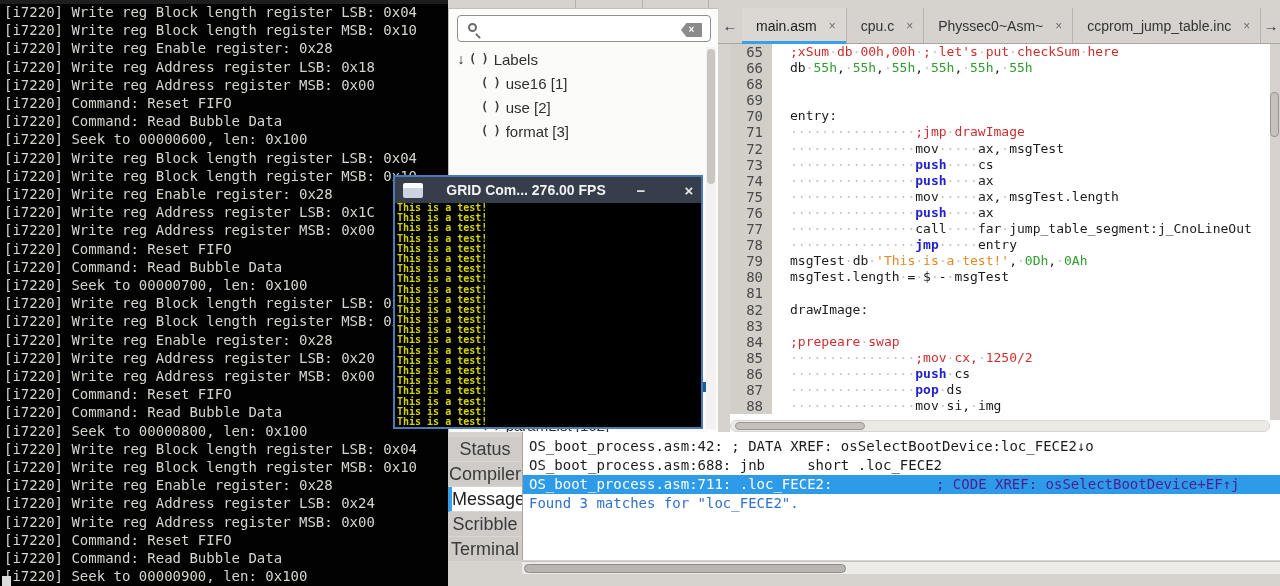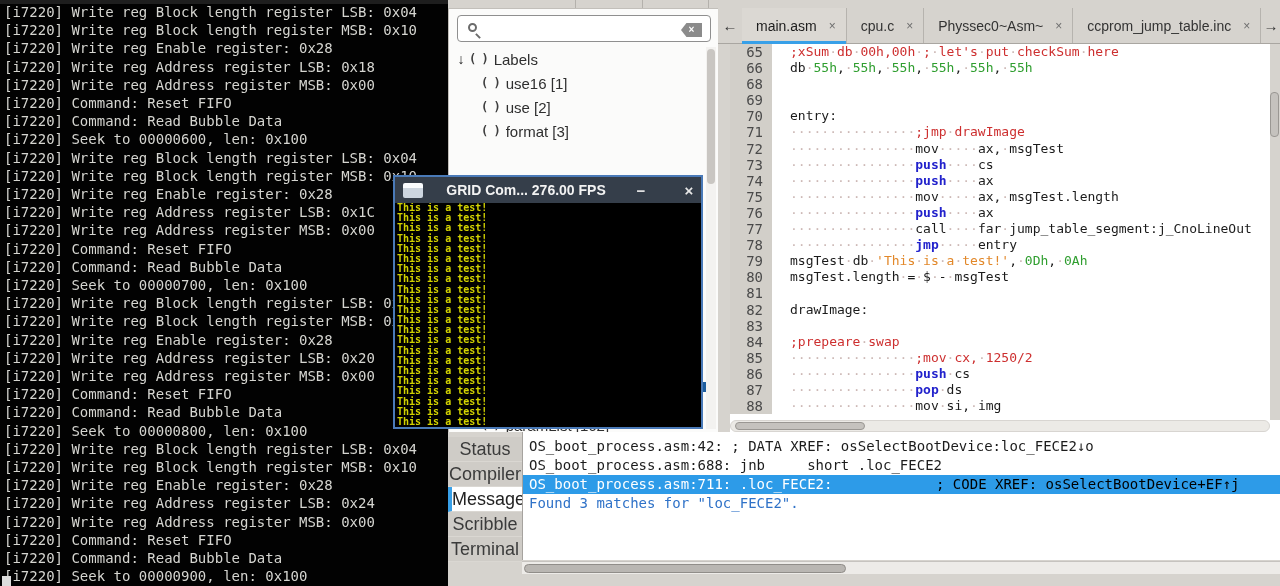--- a/index.html
+++ b/index.html
@@ -86,21 +86,21 @@
   .bottompanel { left:448px; top:432px; width:832px; height:154px; background:#d6d3ce; }
   .btabs { position:absolute; left:0; top:0; width:74px; padding-top:5px; }
   .btab { height:25px; line-height:25px; text-align:center; font-size:18px; color:#3b3b3b;
     background:#cfccc7; border-bottom:1px solid #dad7d2; cursor:pointer; }
   .btab.active { background:#ffffff; border-left:4px solid #38a0e8; color:#222; }
   .bcontent { position:absolute; left:74px; top:0; right:0; height:128px; background:#fff;
     border-left:1px solid #a6a39f; padding-top:5px; overflow:hidden; }
   .msgrow { height:19px; line-height:19px; padding-left:6px; font-family:"DejaVu Sans Mono",monospace;
     font-size:14px; color:#1c1c1c; white-space:pre; position:relative; cursor:default; }
   .msgrow.selected { background:#2d9be8; color:#fff; }
-  .msgrow.selected .msg-right { position:absolute; left:413px; top:0; color:#000000; }
+  .msgrow.selected .msg-right { position:absolute; left:413px; top:0; color:#4c1d95; }
   .msgrow.info { color:#2f72c8; }
   .bp-hscroll { position:absolute; left:74px; top:129px; right:0; height:13px; background:#edebe8;
     border-top:1px solid #c6c3bf; }
   .bp-hthumb { position:absolute; left:2px; top:2px; width:322px; height:9px; background:#b9b6b2;
     border:1px solid #908d89; border-radius:5px; }
 </style>
 </head>
 <body>
 
 <div class="abs terminal">

